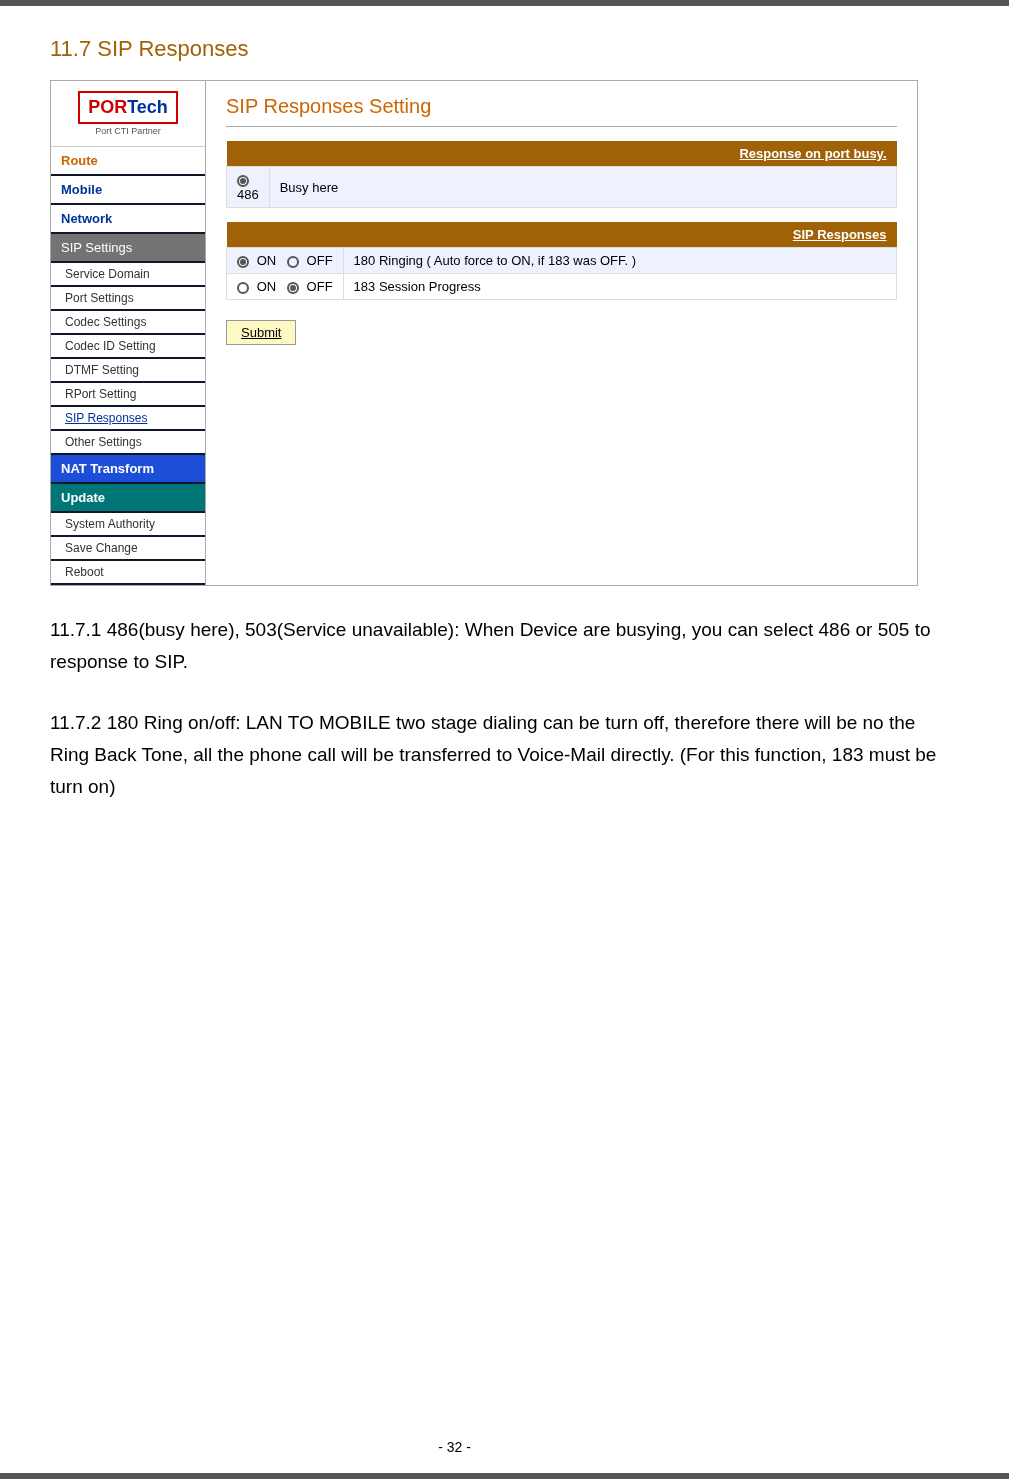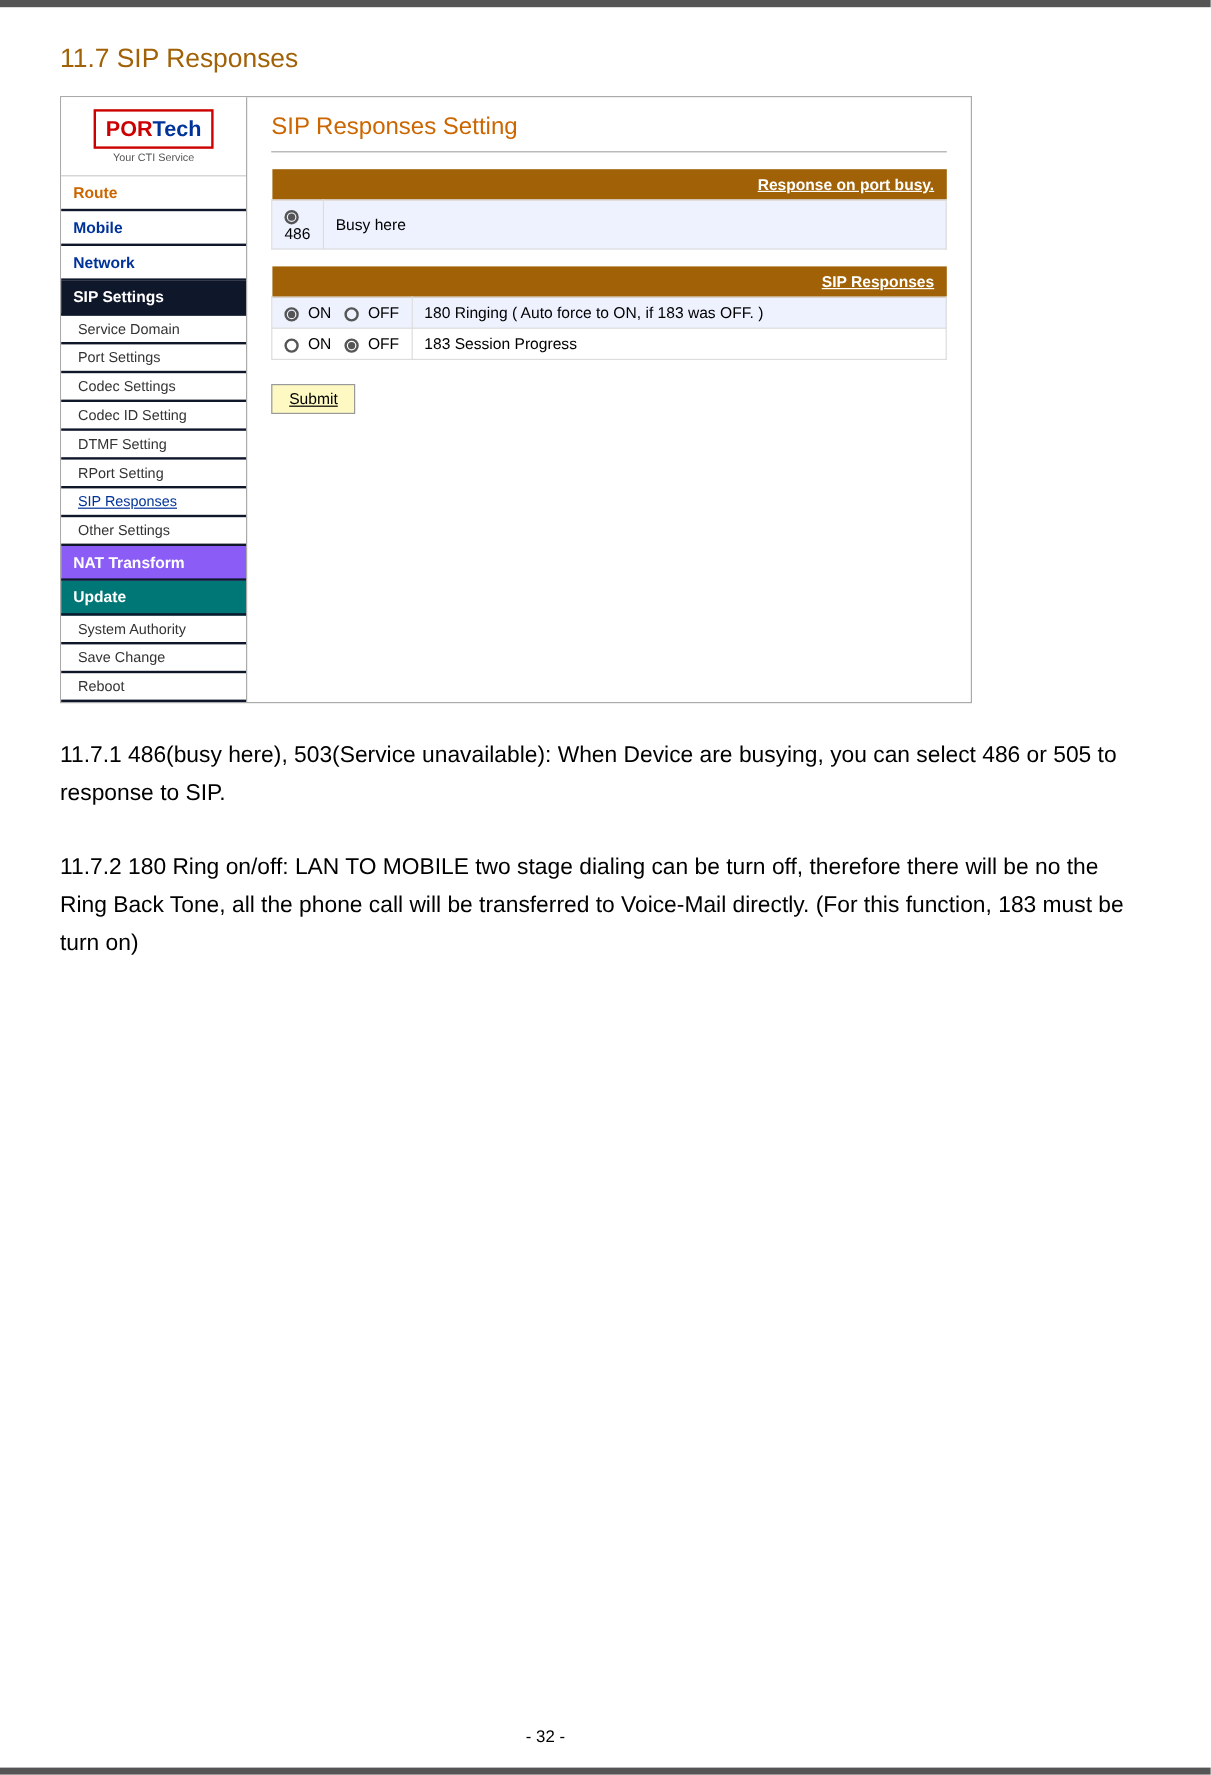--- a/index.html
+++ b/index.html
@@ -28,21 +28,21 @@
     .section-title {
       font-size: 22px;
       font-weight: normal;
       margin-bottom: 18px;
       color: #a16207;
     }
     
     .ui-panel {
       display: flex;
       border: 1px solid #aaa;
-      width: 760px;
+      width: 868px;
       margin-bottom: 28px;
     }
     
     .sidebar {
       width: 155px;
       min-width: 155px;
       border-right: 1px solid #aaa;
       background: #fff;
     }
     .logo-area {
@@ -70,43 +70,43 @@
       color: #555;
       margin-top: 2px;
     }
     .nav-item {
       padding: 6px 10px;
       font-size: 13px;
       border-bottom: 2px solid #0f172a;
       cursor: pointer;
     }
     .nav-item.blue-bg {
-      background: #0f172a;
+      background: #737373;
       color: #fff;
-      font-weight: bold;
+      font-weight: normal;
     }
     .nav-item.orange-text {
       color: #cc6600;
       font-weight: bold;
     }
     .nav-item.blue-text {
       color: #003399;
       font-weight: bold;
     }
     .nav-item.small {
       font-size: 12px;
       color: #333;
       padding: 4px 14px;
     }
     .nav-item.small.active {
       text-decoration: underline;
       color: #003399;
     }
     .nav-item.navy-bg {
-      background: #8b5cf6;
+      background: #1d4ed8;
       color: #fff;
       font-weight: bold;
     }
     .nav-item.teal-bg {
       background: #007777;
       color: #fff;
       font-weight: bold;
     }
     
     .main-area {
@@ -204,21 +204,21 @@
   <h2 class="section-title">11.7 SIP Responses</h2>
 
   <div class="ui-panel">
 
     <div class="sidebar">
 
       <div class="logo-area">
         <div class="logo-box">
           <span class="logo-text-port">POR</span><span class="logo-text-tech">Tech</span>
         </div>
-        <div class="logo-sub">Your CTI Service</div>
+        <div class="logo-sub">Port CTI Partner</div>
       </div>
 
       <div class="nav-item orange-text">Route</div>
       <div class="nav-item blue-text">Mobile</div>
       <div class="nav-item blue-text">Network</div>
       <div class="nav-item blue-bg">SIP Settings</div>
       <div class="nav-item small">Service Domain</div>
       <div class="nav-item small">Port Settings</div>
       <div class="nav-item small">Codec Settings</div>
       <div class="nav-item small">Codec ID Setting</div>

